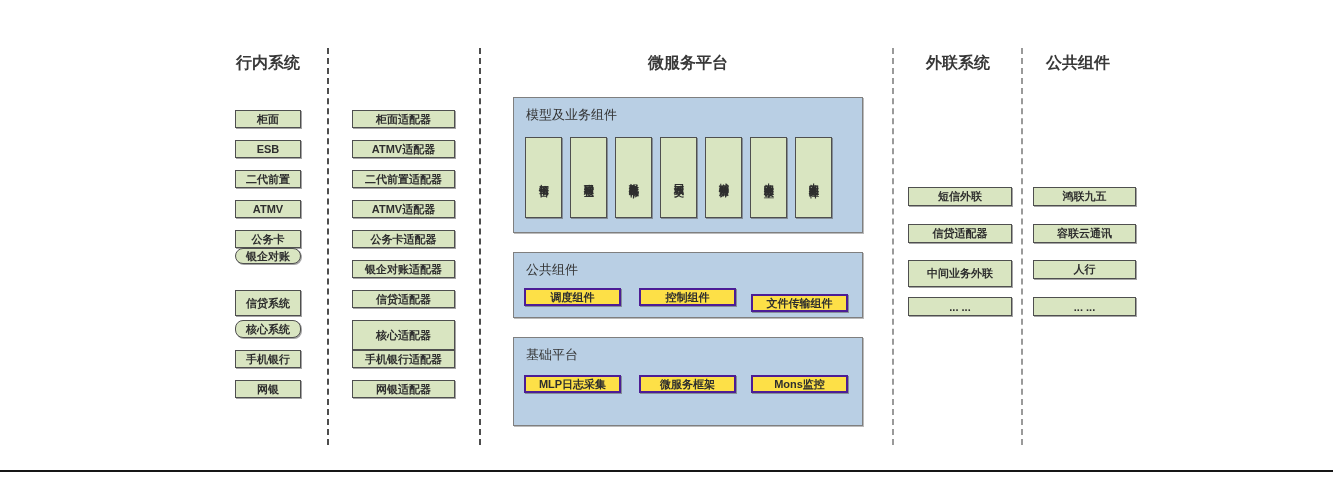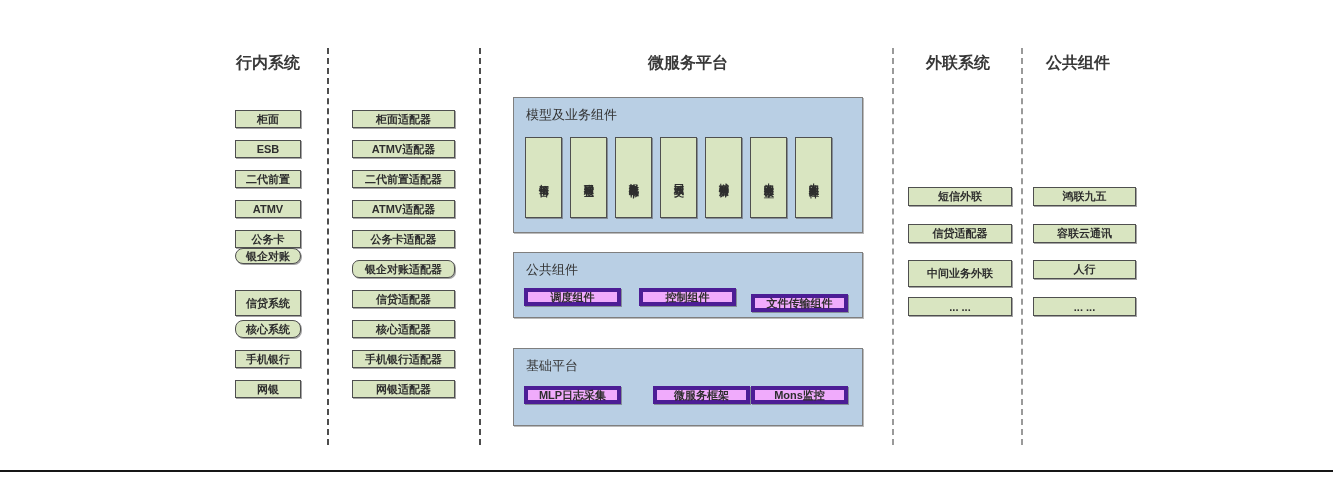--- a/index.html
+++ b/index.html
@@ -77,22 +77,22 @@
     font-size: 10px;
     font-weight: bold;
     color: #2e2e2e;
     letter-spacing: 1px;
     box-sizing: border-box;
   }
   .hbox {
     position: absolute;
     width: 97px;
     height: 18px;
-    background: #f0abfc;
-    border: 4px solid #4c1d95;
+    background: #fde047;
+    border: 2px solid #4c1d95;
     box-shadow: 1px 1px 0 rgba(90,90,90,0.55);
     display: flex;
     align-items: center;
     justify-content: center;
     font-size: 11px;
     font-weight: bold;
     color: #2e2e2e;
     white-space: nowrap;
     box-sizing: border-box;
   }
@@ -129,23 +129,23 @@
   <div class="gbox" style="left:235px;top:290px;width:66px;height:26px;">信贷系统</div>
   <div class="gbox" style="left:235px;top:320px;width:66px;height:18px;border-radius:8px;">核心系统</div>
   <div class="gbox" style="left:235px;top:350px;width:66px;height:18px;">手机银行</div>
   <div class="gbox" style="left:235px;top:380px;width:66px;height:18px;">网银</div>
 
   <div class="gbox" style="left:352px;top:110px;width:103px;height:18px;">柜面适配器</div>
   <div class="gbox" style="left:352px;top:140px;width:103px;height:18px;">ATMV适配器</div>
   <div class="gbox" style="left:352px;top:170px;width:103px;height:18px;">二代前置适配器</div>
   <div class="gbox" style="left:352px;top:200px;width:103px;height:18px;">ATMV适配器</div>
   <div class="gbox" style="left:352px;top:230px;width:103px;height:18px;">公务卡适配器</div>
-  <div class="gbox" style="left:352px;top:260px;width:103px;height:18px;border-radius:7px;">银企对账适配器</div>
+  <div class="gbox" style="left:352px;top:260px;width:103px;height:18px;">银企对账适配器</div>
   <div class="gbox" style="left:352px;top:290px;width:103px;height:18px;">信贷适配器</div>
-  <div class="gbox" style="left:352px;top:320px;width:103px;height:18px;font-family:Liberation Mono, monospace;">核心适配器</div>
+  <div class="gbox" style="left:352px;top:320px;width:103px;height:30px;font-family:Liberation Mono, monospace;">核心适配器</div>
   <div class="gbox" style="left:352px;top:350px;width:103px;height:18px;">手机银行适配器</div>
   <div class="gbox" style="left:352px;top:380px;width:103px;height:18px;">网银适配器</div>
 
   <div class="panel" style="top:97px;height:136px;">
     <div class="panel-title">模型及业务组件</div>
     <div class="vbox" style="left:11px;">短信平台</div>
     <div class="vbox" style="left:56px;">联网核查</div>
     <div class="vbox" style="left:101px;">银联及银行卡</div>
     <div class="vbox" style="left:146px;">同城票交</div>
     <div class="vbox" style="left:191px;">城商行清算</div>
@@ -153,24 +153,24 @@
     <div class="vbox" style="left:281px;">中间业务组件</div>
   </div>
 
   <div class="panel" style="top:252px;height:66px;">
     <div class="panel-title">公共组件</div>
     <div class="hbox" style="left:10px;top:35px;">调度组件</div>
     <div class="hbox" style="left:125px;top:35px;">控制组件</div>
     <div class="hbox" style="left:237px;top:41px;">文件传输组件</div>
   </div>
 
-  <div class="panel" style="top:337px;height:78px;margin-top:11px;">
+  <div class="panel" style="top:337px;height:89px;">
     <div class="panel-title">基础平台</div>
     <div class="hbox" style="left:10px;top:37px;">MLP日志采集</div>
-    <div class="hbox" style="left:139px;top:37px;">微服务框架</div>
+    <div class="hbox" style="left:125px;top:37px;">微服务框架</div>
     <div class="hbox" style="left:237px;top:37px;">Mons监控</div>
   </div>
 
   <div class="gbox" style="left:908px;top:187px;width:104px;height:19px;">短信外联</div>
   <div class="gbox" style="left:908px;top:224px;width:104px;height:19px;">信贷适配器</div>
   <div class="gbox" style="left:908px;top:260px;width:104px;height:27px;">中间业务外联</div>
   <div class="gbox" style="left:908px;top:297px;width:104px;height:19px;">... ...</div>
 
   <div class="gbox" style="left:1033px;top:187px;width:103px;height:19px;">鸿联九五</div>
   <div class="gbox" style="left:1033px;top:224px;width:103px;height:19px;">容联云通讯</div>

